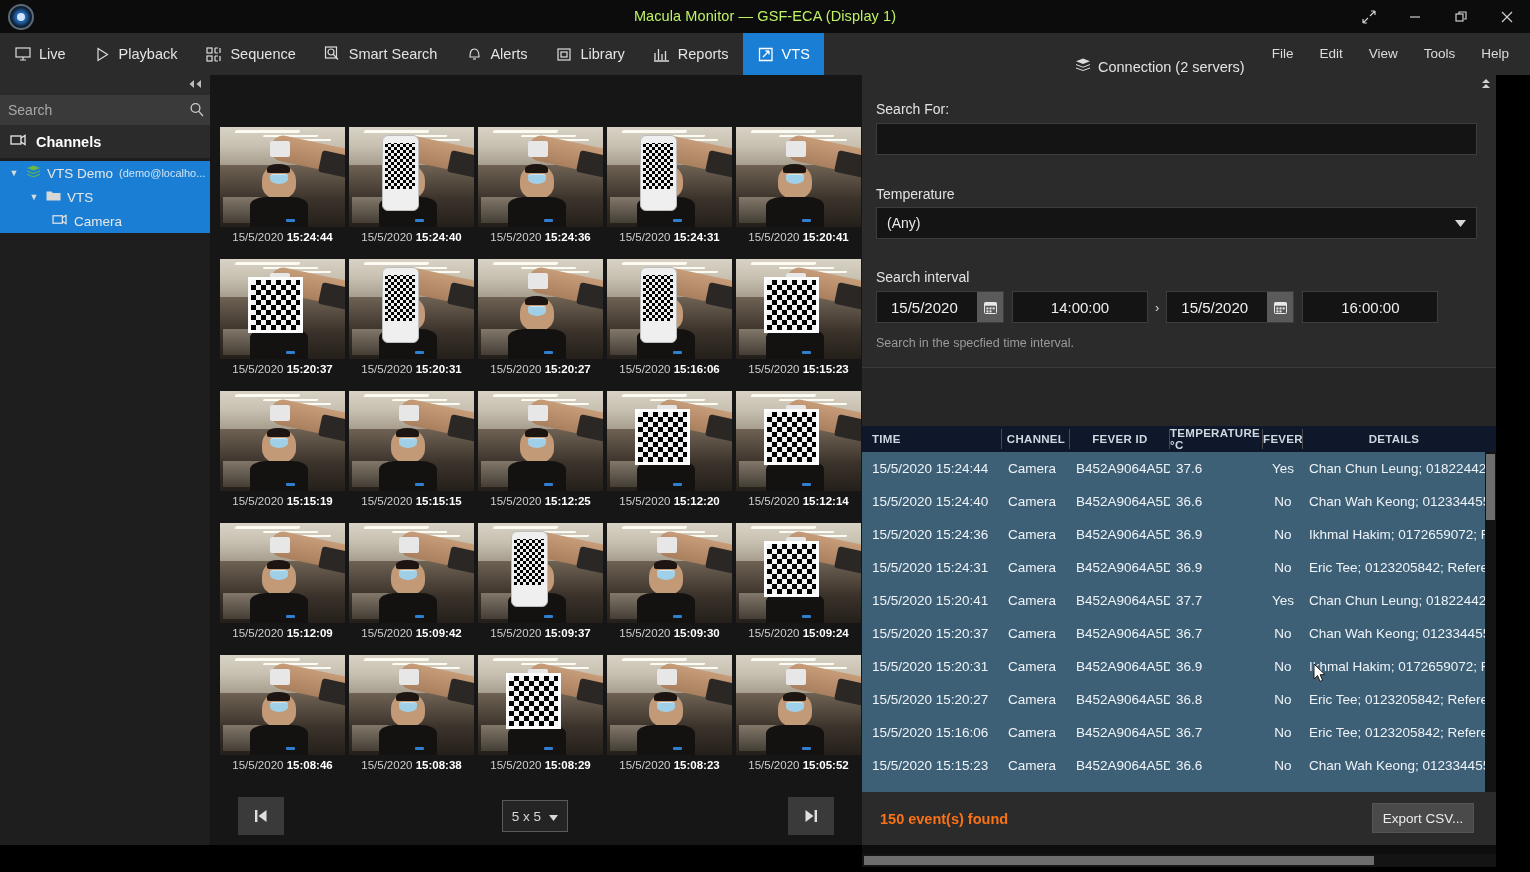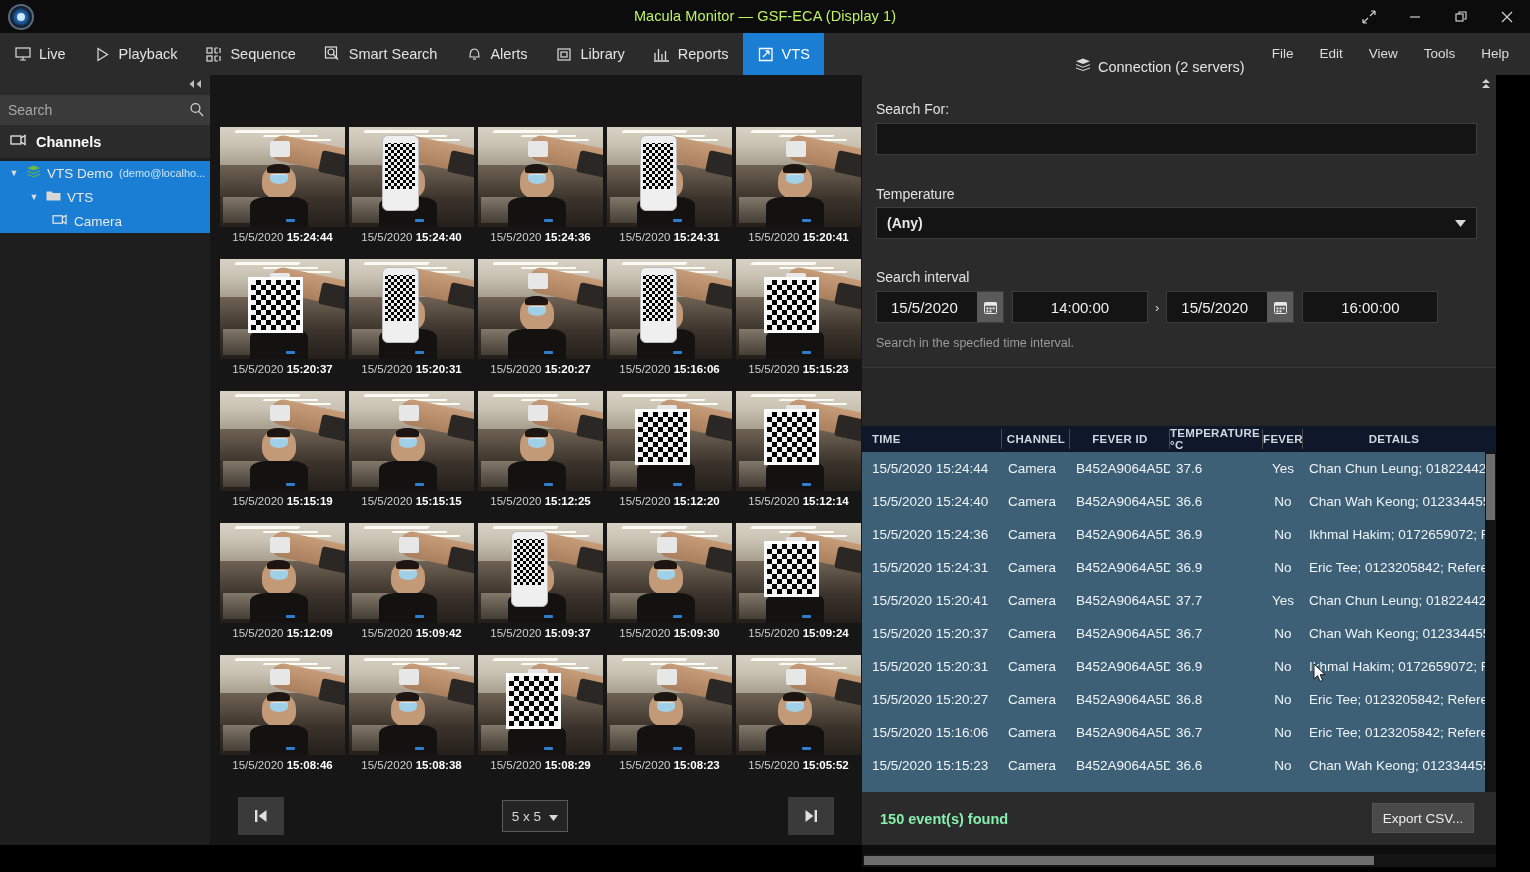--- a/index.html
+++ b/index.html
@@ -241,21 +241,21 @@
   }
   .fieldlabel { color: #e2e2e2; font-size: 14px; }
   .textbox {
     background: #141414; border: 1px solid #3d3d3d; height: 32px;
     color: #e8e8e8; font-size: 14px; width: 100%;
     font-family: "Liberation Sans", sans-serif; padding: 0 8px; outline: none;
   }
   .selectbox {
     background: #141414; border: 1px solid #3d3d3d; height: 32px; width: 100%;
     color: #e8e8e8; font-size: 14px; display: flex; align-items: center;
-    padding: 0 10px; position: relative; font-weight: bold;
+    padding: 0 10px; position: relative;
   }
   .selectbox .arw { position: absolute; right: 10px; color: #d8d8d8; font-size: 10px; }
   .intervalrow { display: flex; align-items: center; }
   .dtfield {
     background: #141414; border: 1px solid #3d3d3d; height: 32px;
     display: flex; align-items: center; position: relative;
   }
   .dtfield span.val { color: #efefef; font-size: 15px; padding-left: 14px; }
   .calbtn {
     position: absolute; right: 0; top: 0; width: 26px; height: 30px;
@@ -298,21 +298,21 @@
   .vthumb { position: absolute; left: 1px; top: 2px; width: 9px; height: 66px; background: #6d6d6d; }
   .hscroll {
     position: absolute; left: 0; bottom: 0; width: 634px; height: 13px; background: #141414;
   }
   .hthumb { position: absolute; left: 2px; top: 2px; width: 510px; height: 9px; background: #6d6d6d; }
 
   .statusbar {
     position: absolute; left: 0; bottom: 0; width: 634px; height: 53px;
     background: #2b2b2b; display: flex; align-items: center;
   }
-  .statustext { color: #86efac; font-size: 14.5px; font-weight: bold; padding-left: 18px; }
+  .statustext { color: #f97316; font-size: 14.5px; font-weight: bold; padding-left: 18px; }
   .exportbtn {
     position: absolute; right: 22px; top: 11px; width: 102px; height: 30px;
     background: #4a4a4a; border: 1px solid #545454; color: #ececec;
     font-size: 13.5px; display: flex; align-items: center; justify-content: center;
   }
 
   .cursor { position: absolute; left: 1313px; top: 663px; z-index: 50; pointer-events: none; }
 </style>
 </head>
 <body>

